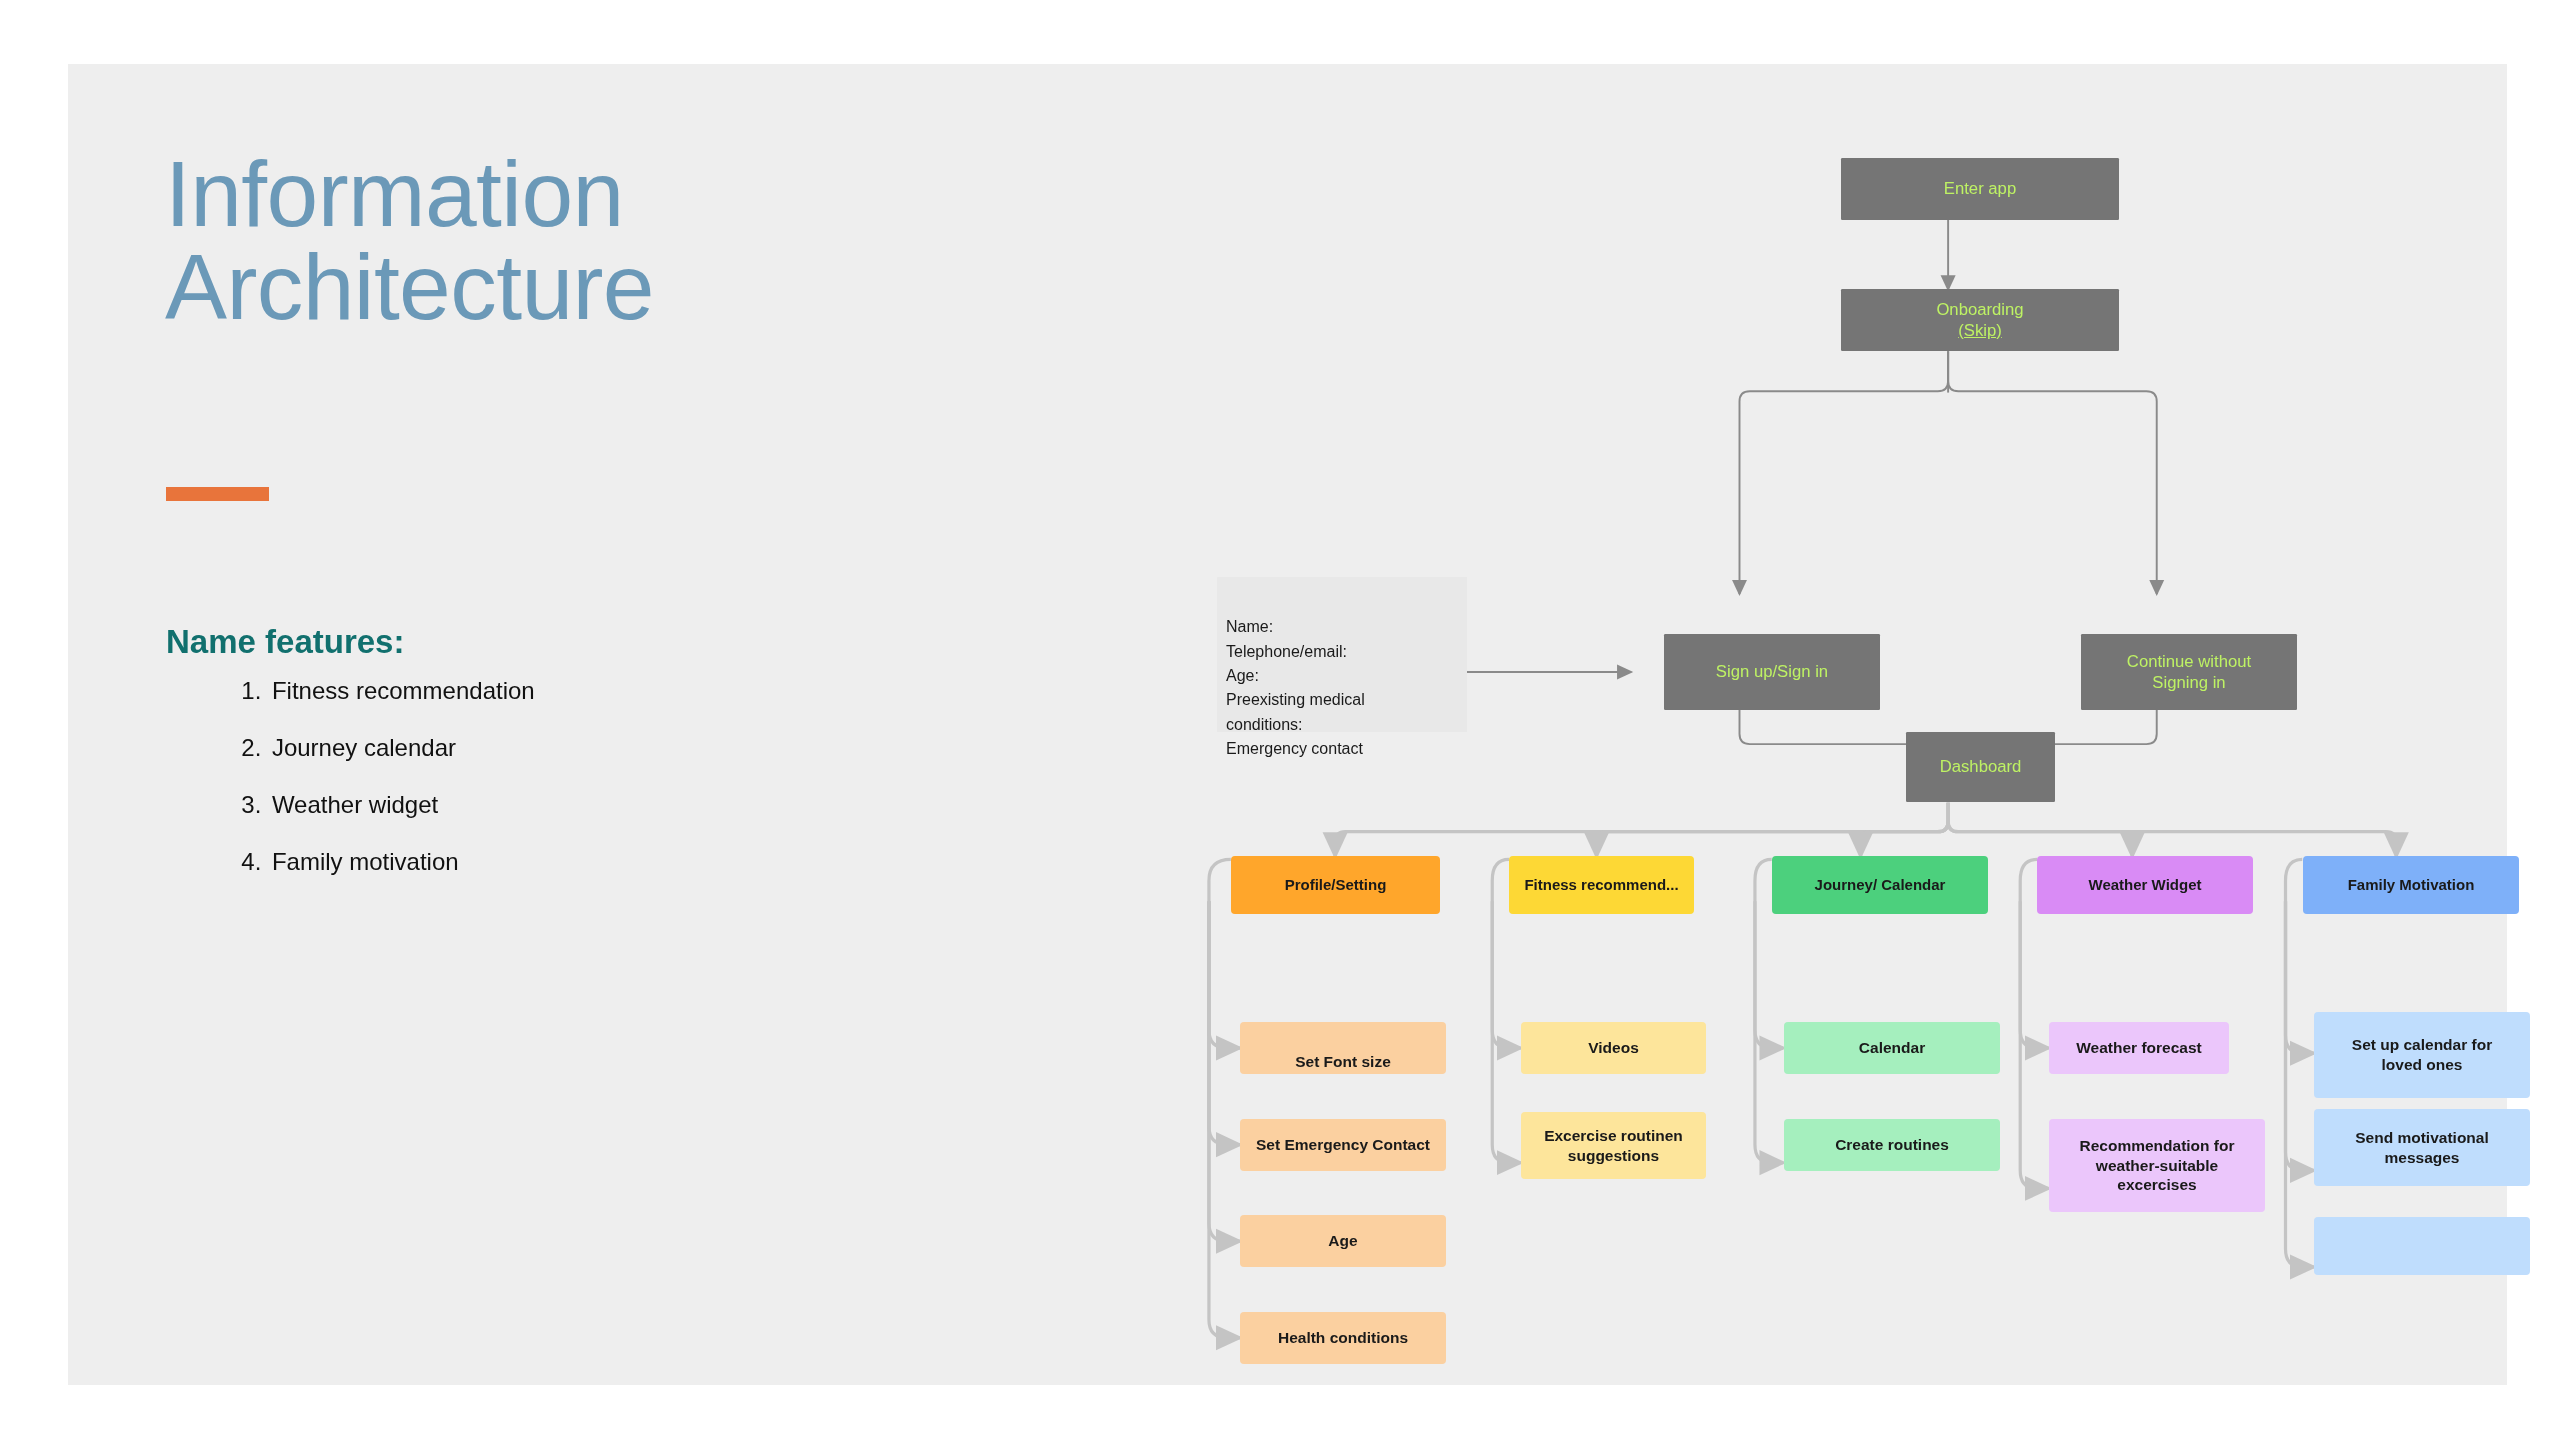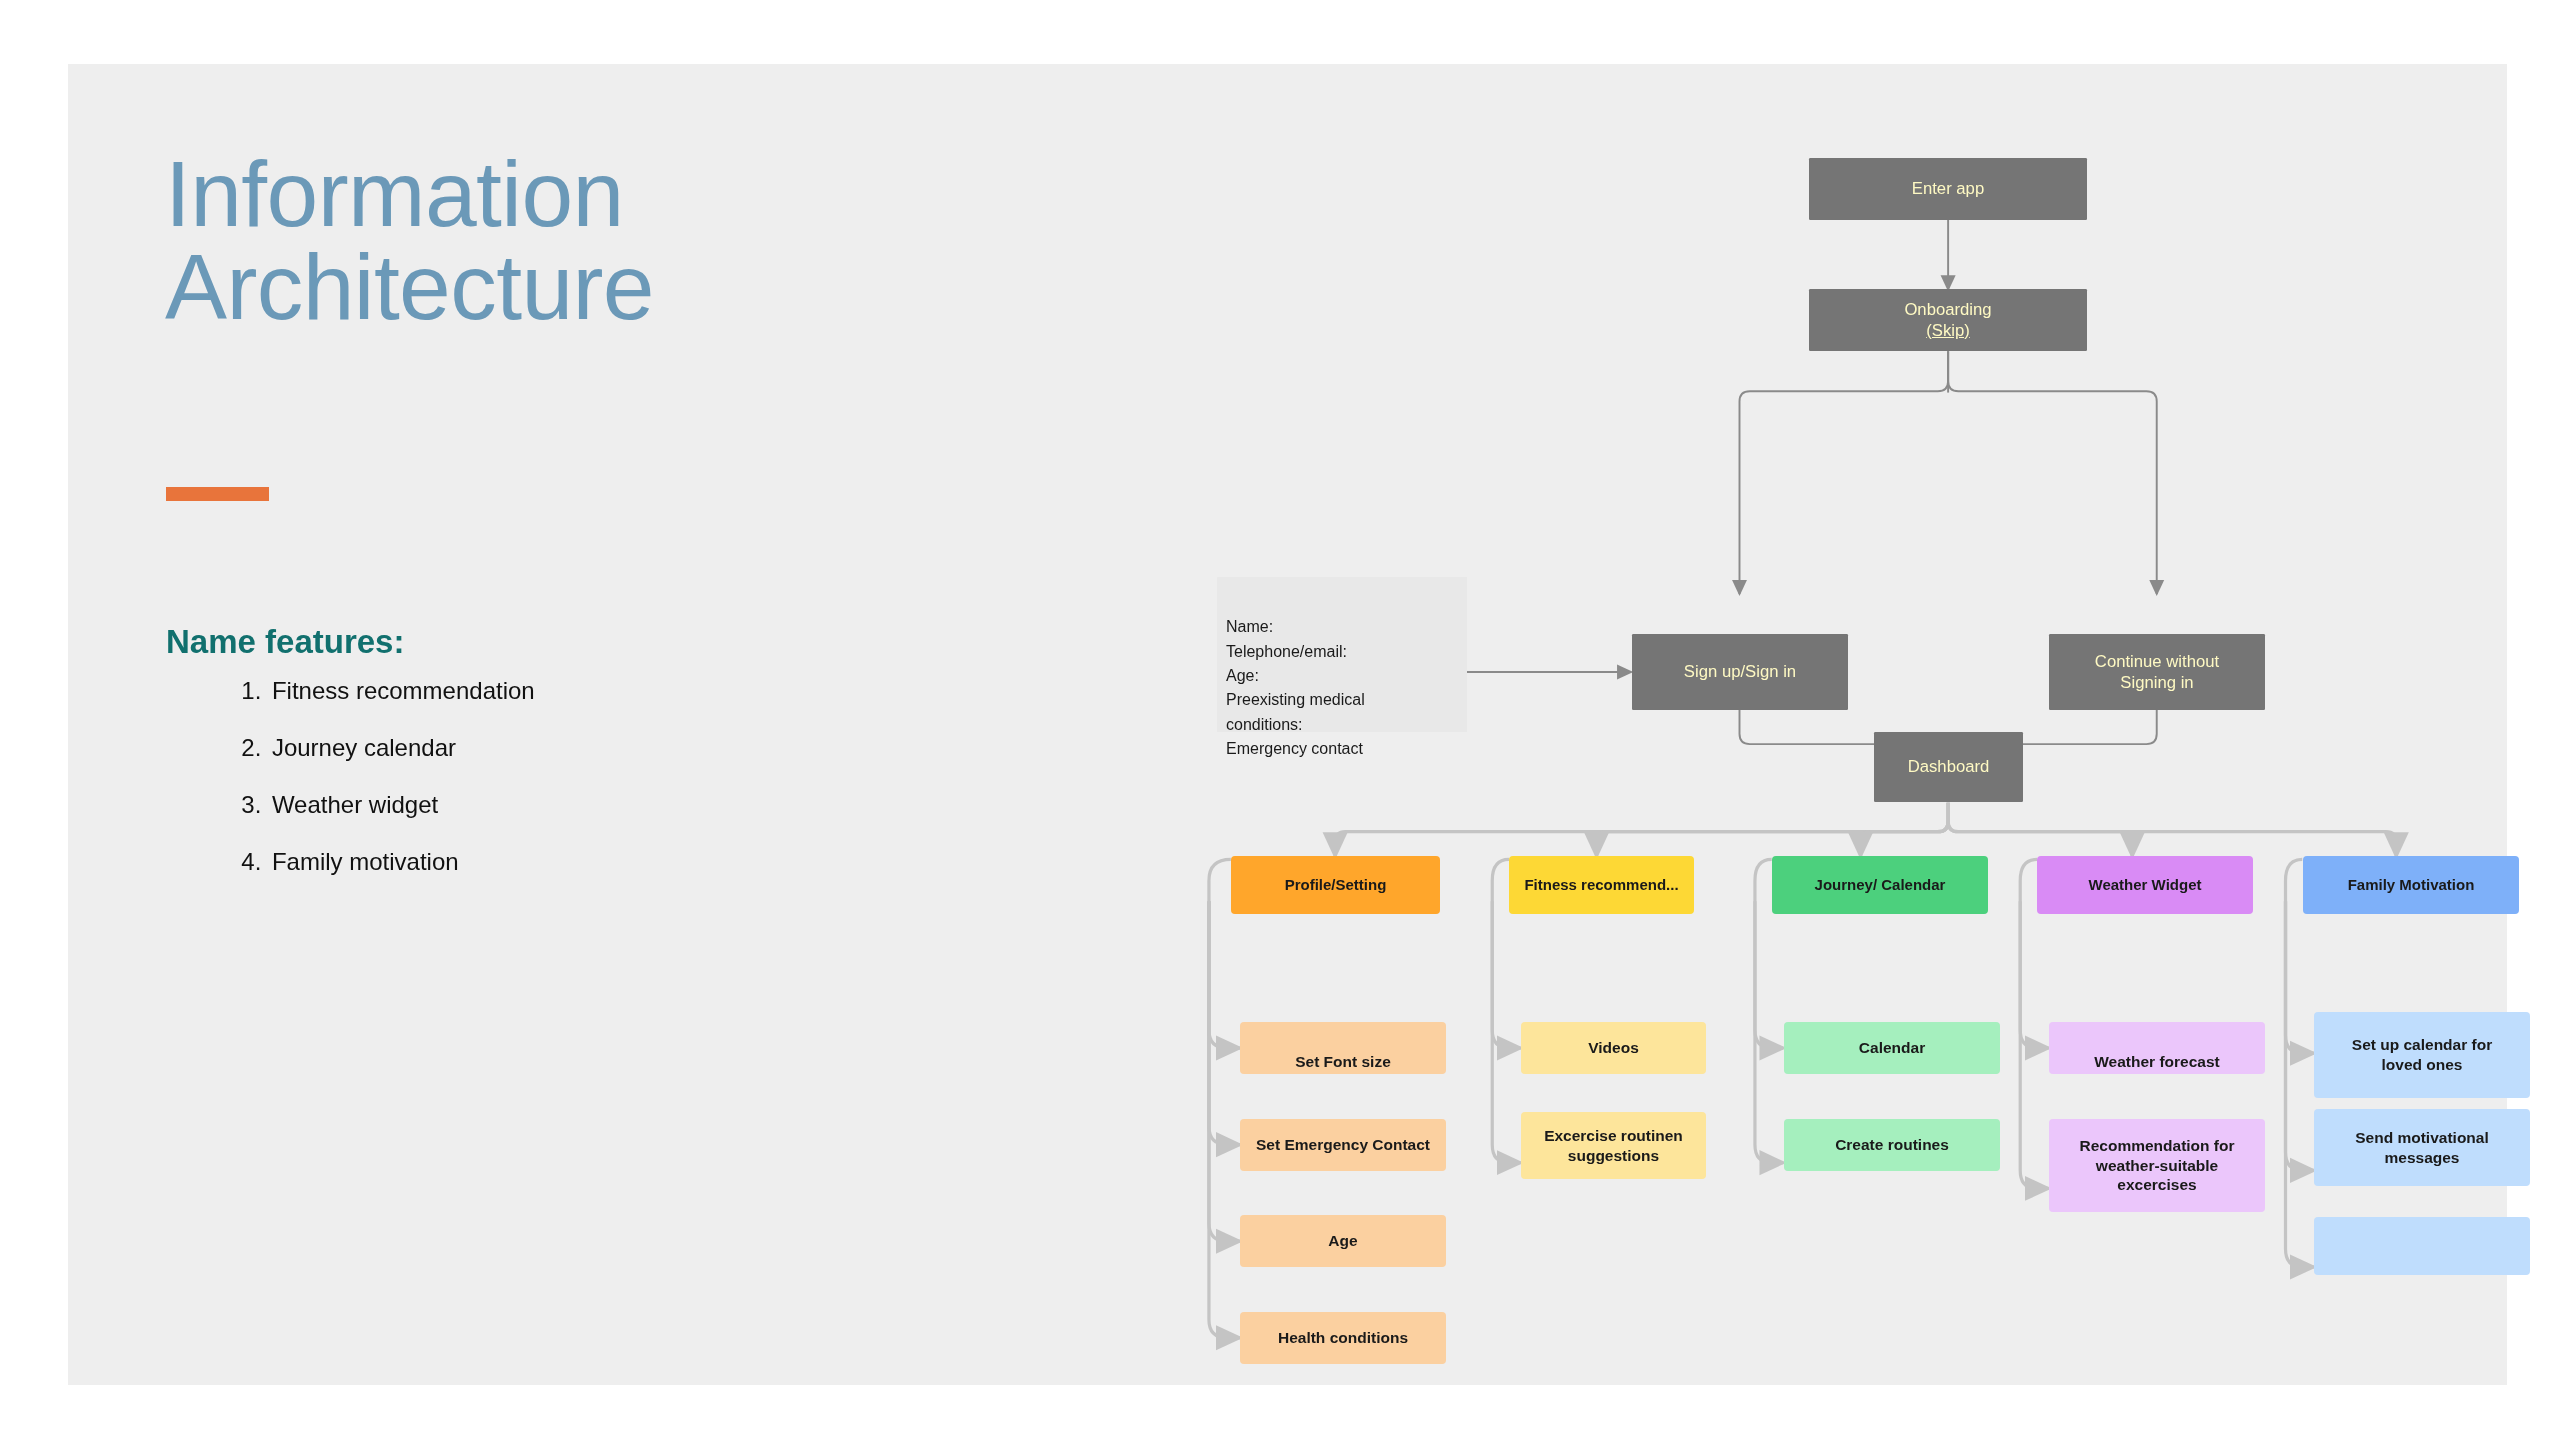--- a/index.html
+++ b/index.html
@@ -98,24 +98,25 @@
     align-items: center;
     justify-content: center;
     text-align: center;
     border-radius: 1.9px;
     padding: 2.6px 7.7px;
     line-height: 1.28;
   }
 
   .node.gray {
     background: #757575;
-    color: #fef9c3;
+    color: #bef264;
     font-size: 16.7px;
     font-weight: 400;
     border-radius: 1.3px;
+    margin-left: 32px;
   }
 
   .node.cat {
     color: #1a1a1a;
     font-size: 15px;
     font-weight: 700;
     border-radius: 3.9px;
   }
   .node.child {
     color: #1a1a1a;
@@ -280,21 +281,21 @@
     <div class="node child" style="left:1716px; top:958px; width:216px; height:52px; background:#A5EFBE;">
       <span>Calendar</span>
     </div>
     <div class="node child" style="left:1716px; top:1055px; width:216px; height:52px; background:#A5EFBE;">
       <span>Create routines</span>
     </div>
 
     <div class="node cat" style="left:1969px; top:792px; width:216px; height:58px; background:#D98BF5;">
       <span>Weather Widget</span>
     </div>
-    <div class="node child" style="left:1981px; top:958px; width:216px; height:52px; background:#EBC6FB;align-items:flex-end;">
+    <div class="node child" style="left:1981px; top:958px; width:180px; height:52px; background:#EBC6FB;">
       <span>Weather forecast</span>
     </div>
     <div class="node child" style="left:1981px; top:1055px; width:216px; height:93px; background:#EBC6FB; white-space:pre-line;">
       <span>Recommendation for
 weather-suitable
 excercises</span>
     </div>
 
     <div class="node cat" style="left:2235px; top:792px; width:216px; height:58px; background:#7EB0F9;">
       <span>Family Motivation</span>

